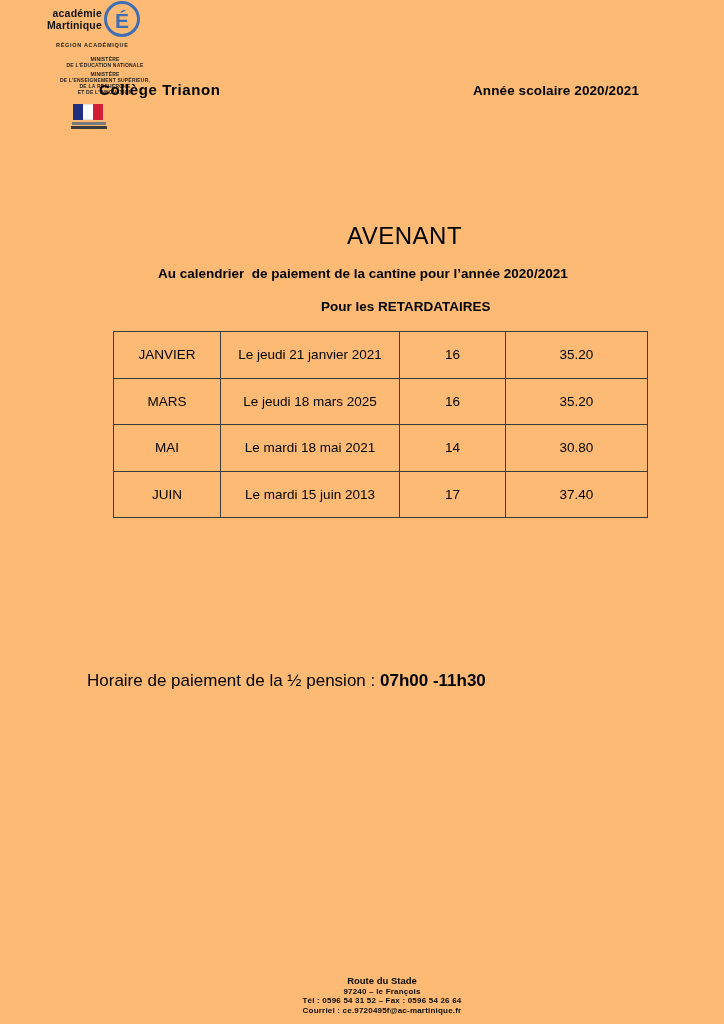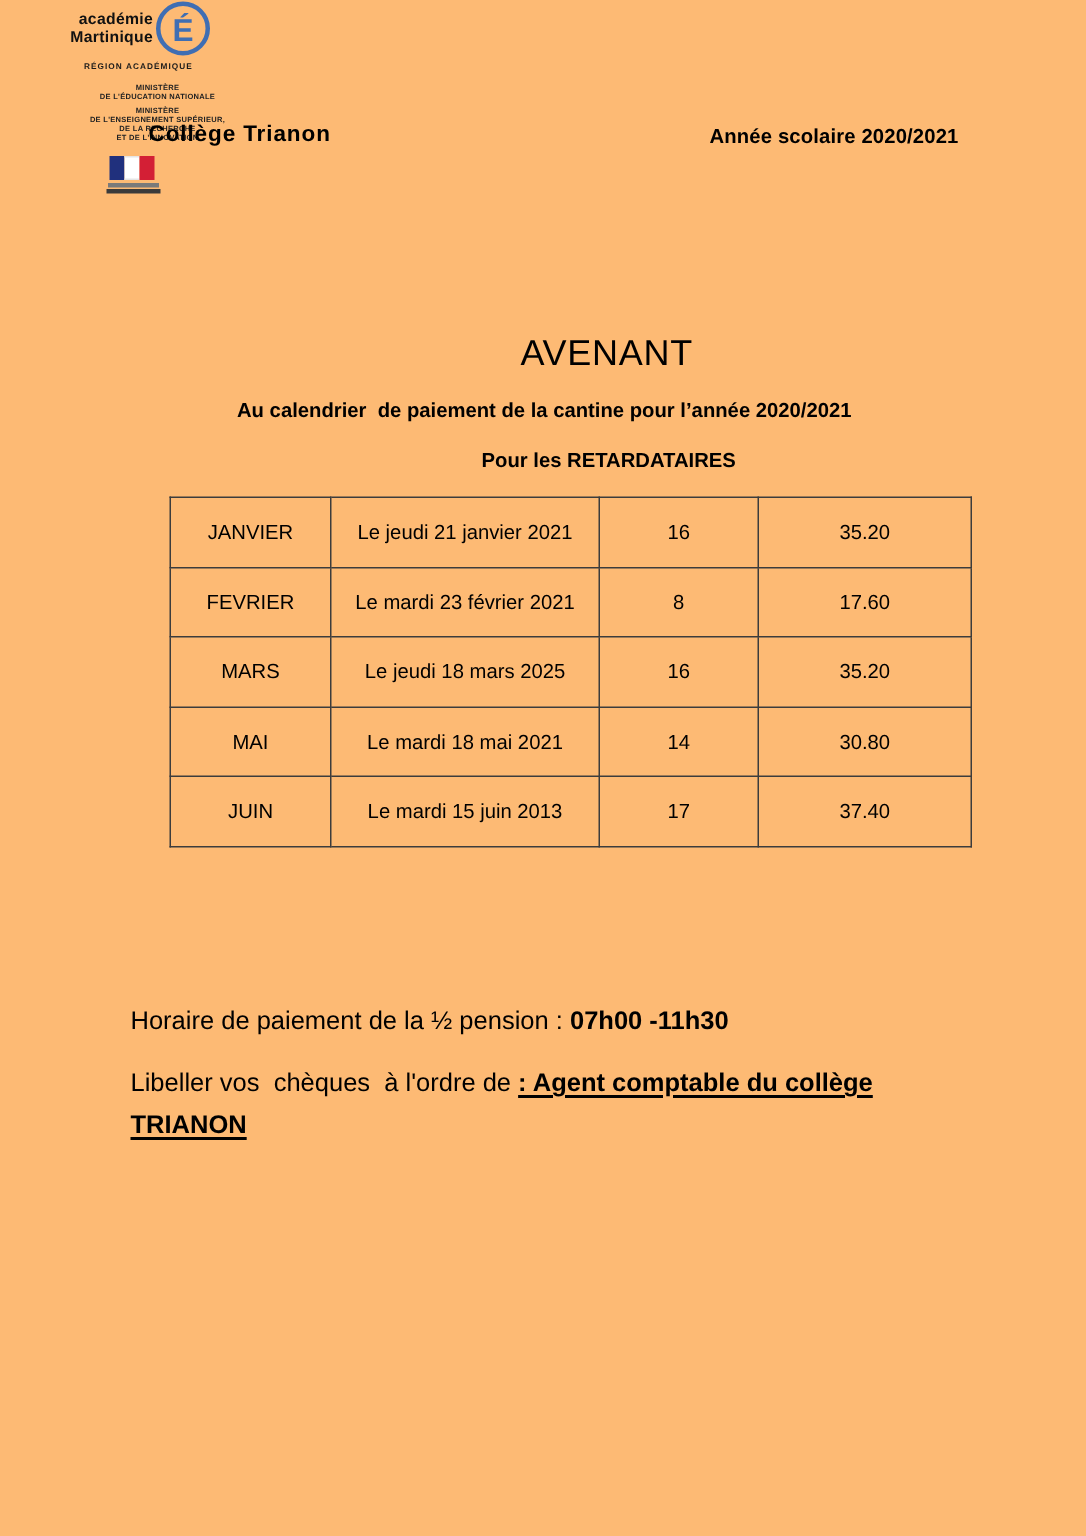--- a/index.html
+++ b/index.html
@@ -146,26 +146,20 @@
 
   <table class="pay-table">
     <tbody>
       <tr>
         <td class="col-month">JANVIER</td>
         <td class="col-date">Le jeudi 21 janvier 2021</td>
         <td class="col-days">16</td>
         <td class="col-amount">35.20</td>
       </tr>
       <tr>
-        <td class="col-month">FEVRIER</td>
-        <td class="col-date">Le mardi 23 février 2021</td>
-        <td class="col-days">8</td>
-        <td class="col-amount">17.60</td>
-      </tr>
-      <tr>
         <td class="col-month">MARS</td>
         <td class="col-date">Le jeudi 18 mars 2025</td>
         <td class="col-days">16</td>
         <td class="col-amount">35.20</td>
       </tr>
       <tr>
         <td class="col-month">MAI</td>
         <td class="col-date">Le mardi 18 mai 2021</td>
         <td class="col-days">14</td>
         <td class="col-amount">30.80</td>
@@ -174,16 +168,21 @@
         <td class="col-month">JUIN</td>
         <td class="col-date">Le mardi 15 juin 2013</td>
         <td class="col-days">17</td>
         <td class="col-amount">37.40</td>
       </tr>
     </tbody>
   </table>
 
   <div class="note-hours"><span>Horaire de paiement de la ½ pension : </span><span class="bold">07h00 -11h30</span></div>
 
-  <div class="note-cheque"><span>Libeller vos  chèques  à l'ordre de </span><span class="bold-u">: Agent comptable du collège</span><br><span class="bold-u">TRIANON</span></div>
 
+  <div class="footer-block">
+    <div class="footer-line-0">Route du Stade</div>
+    <div class="footer-line-1">97240 – le François</div>
+    <div class="footer-line-2">Tél : 0596 54 31 52 – Fax : 0596 54 26 64</div>
+    <div class="footer-line-3">Courriel : ce.9720495f@ac-martinique.fr</div>
+  </div>
 
 </div>
 
 </body></html>

